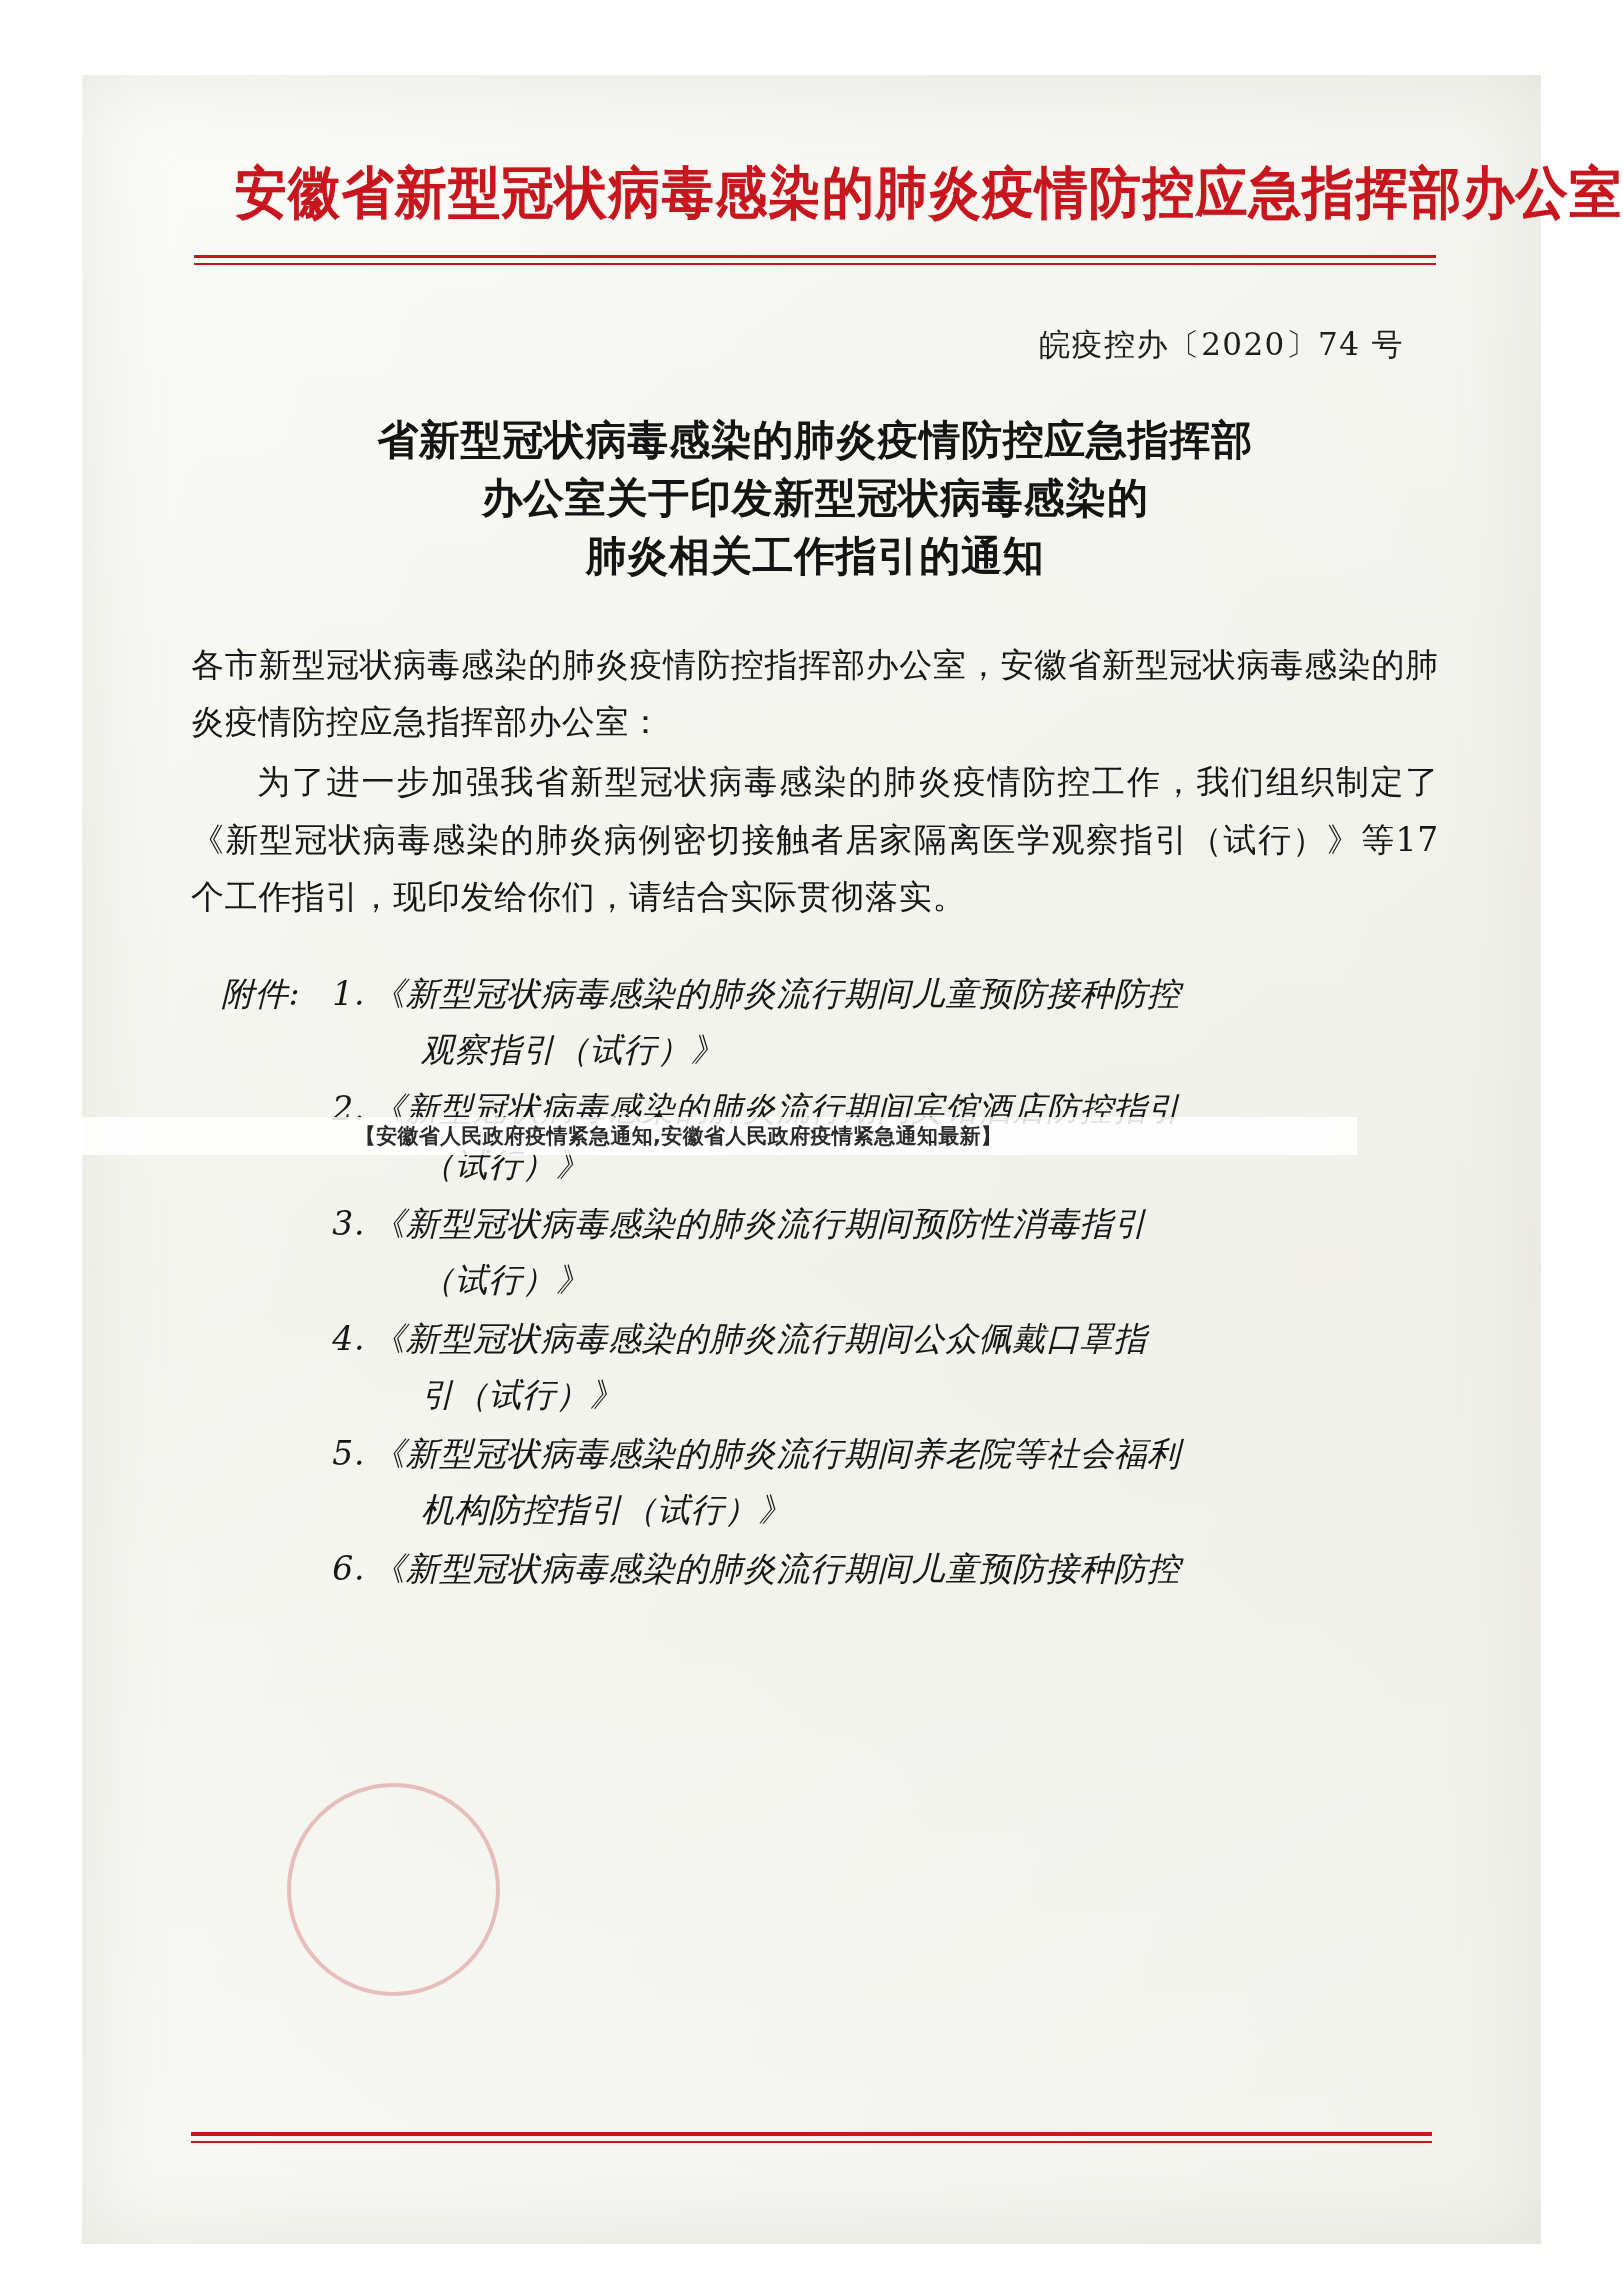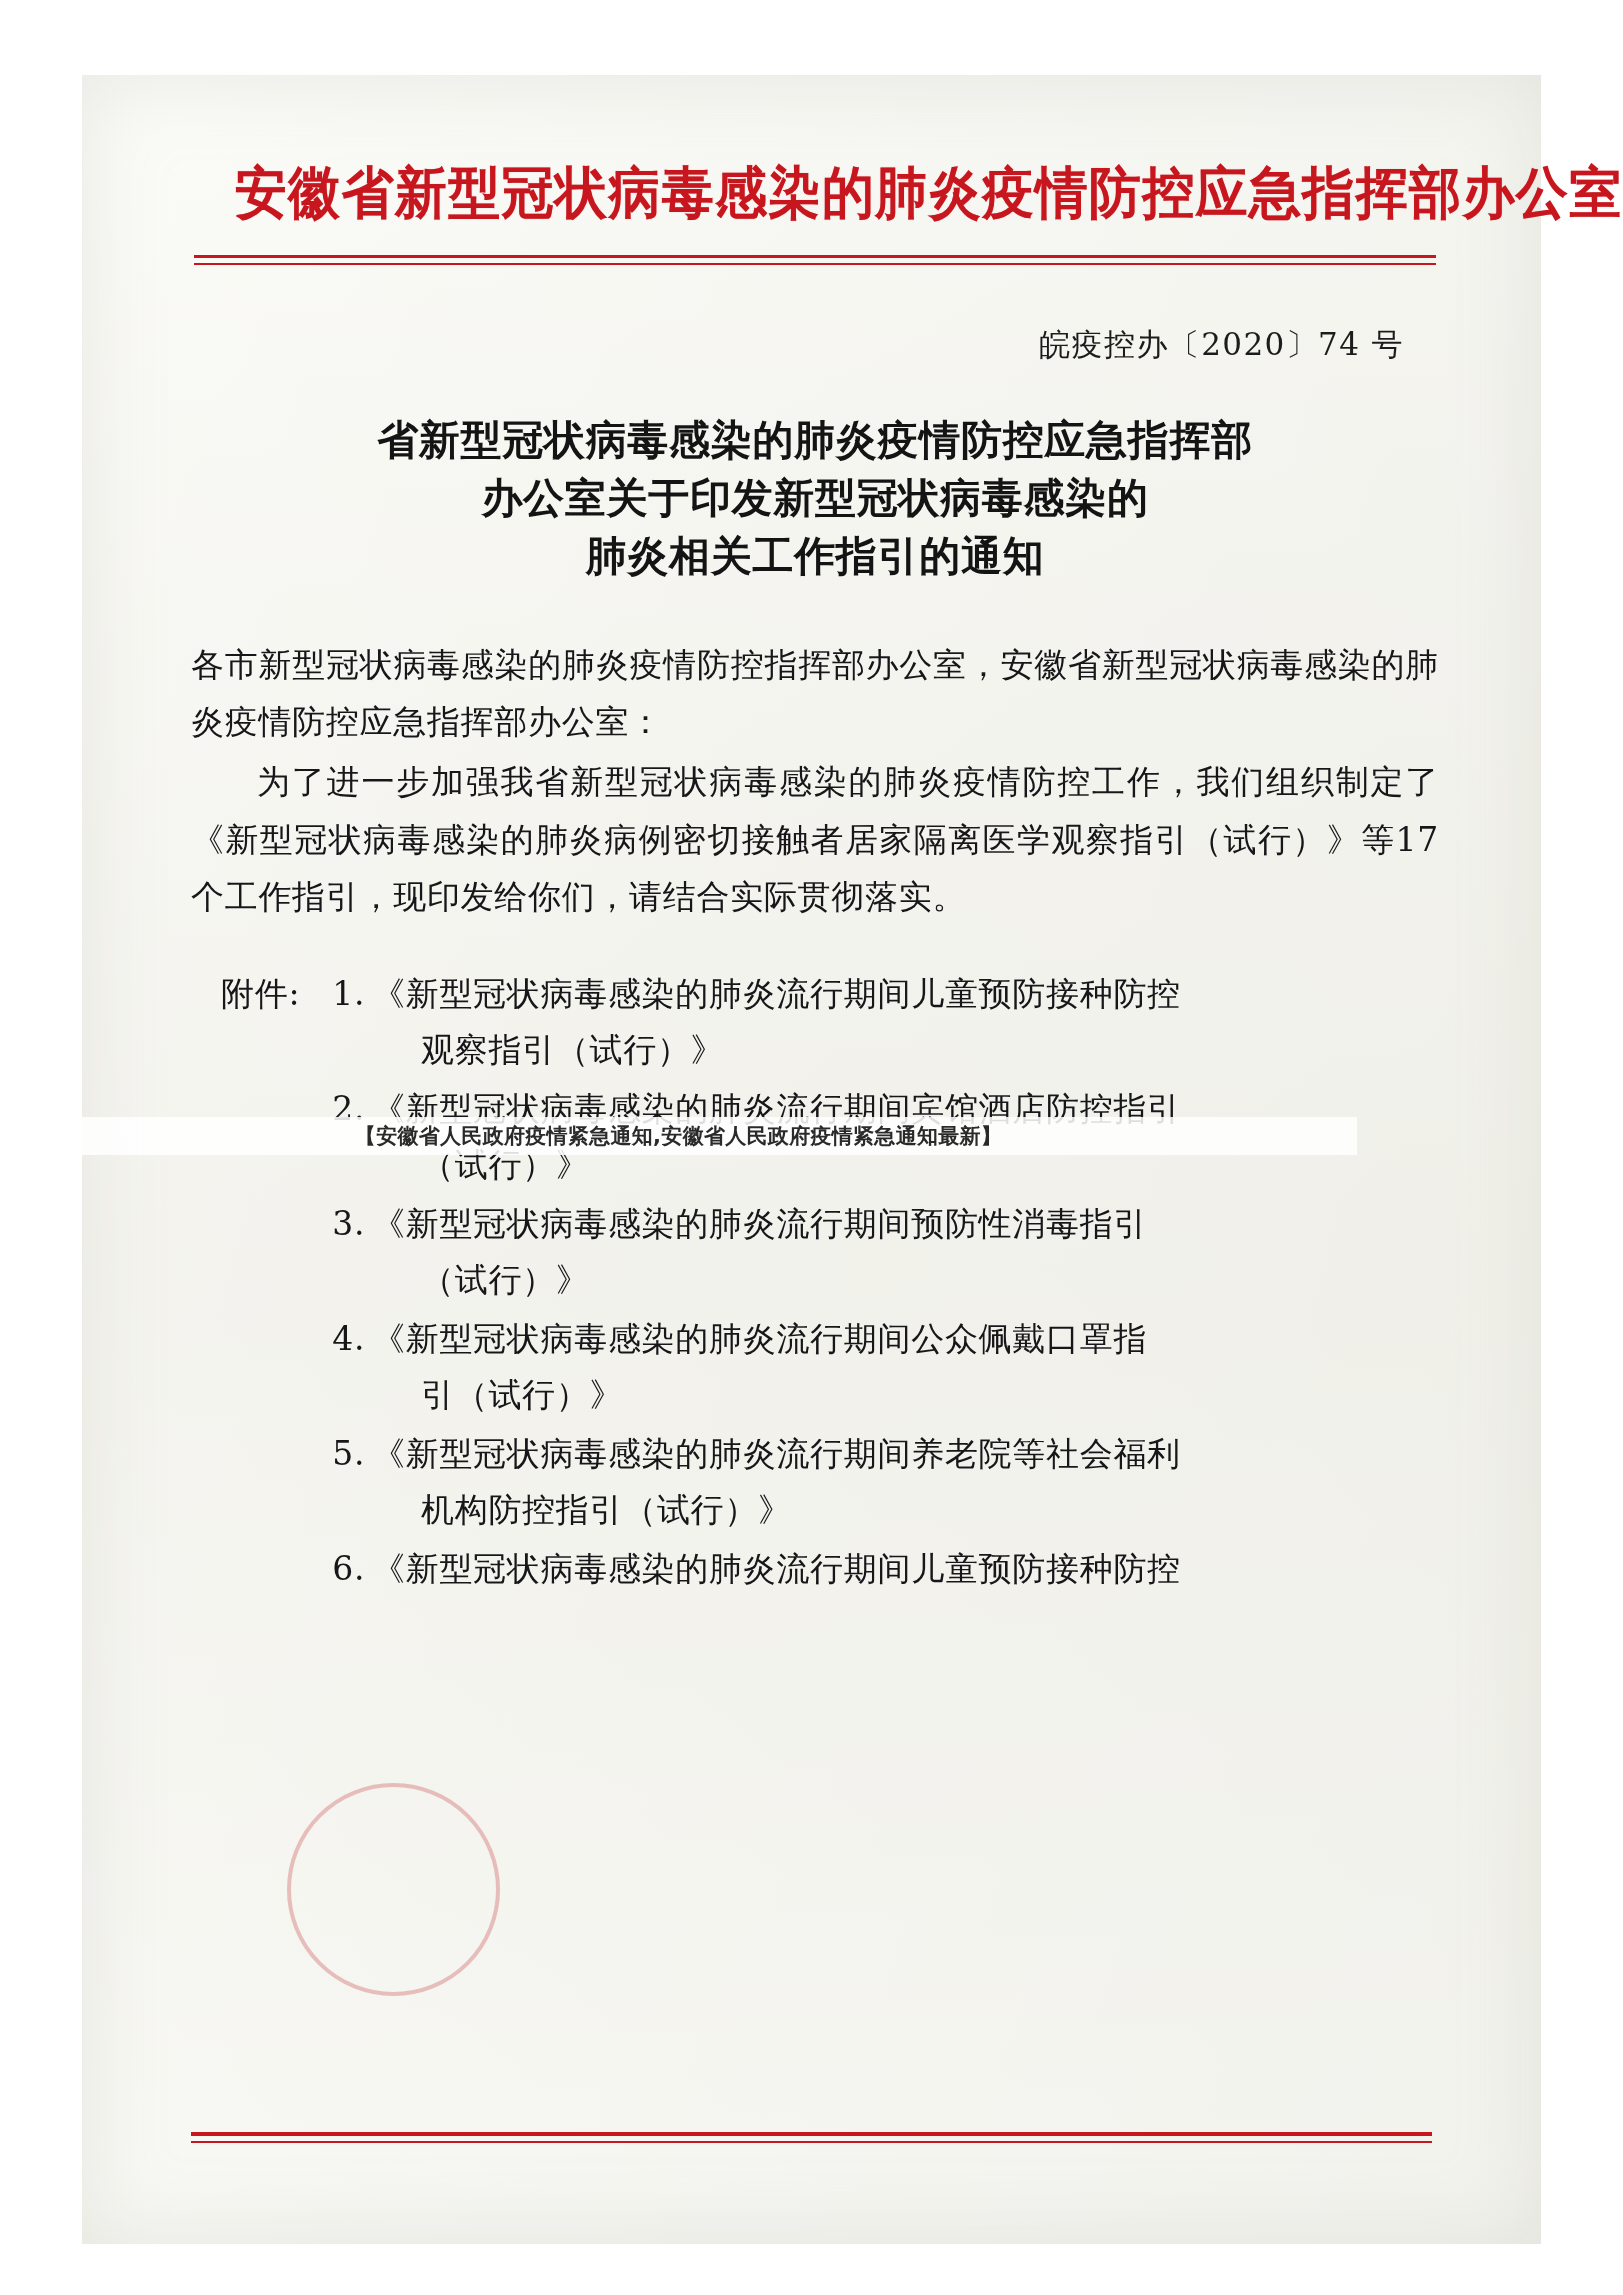--- a/index.html
+++ b/index.html
@@ -123,20 +123,21 @@
     font-size: 33px;
     font-family: "DejaVu Serif", serif;
     color: #17171a;
     line-height: 1.70;
     letter-spacing: 0.7px;
   }
   .att-row {
     display: flex;
     align-items: flex-start;
     margin-bottom: 2.7px;
+    font-style: italic;
   }
   .att-label {
     width: 116px;
     flex: 0 0 116px;
     text-align: left;
     padding-left: 30px;
     box-sizing: border-box;
   }
   .att-num {
     width: 65px;

